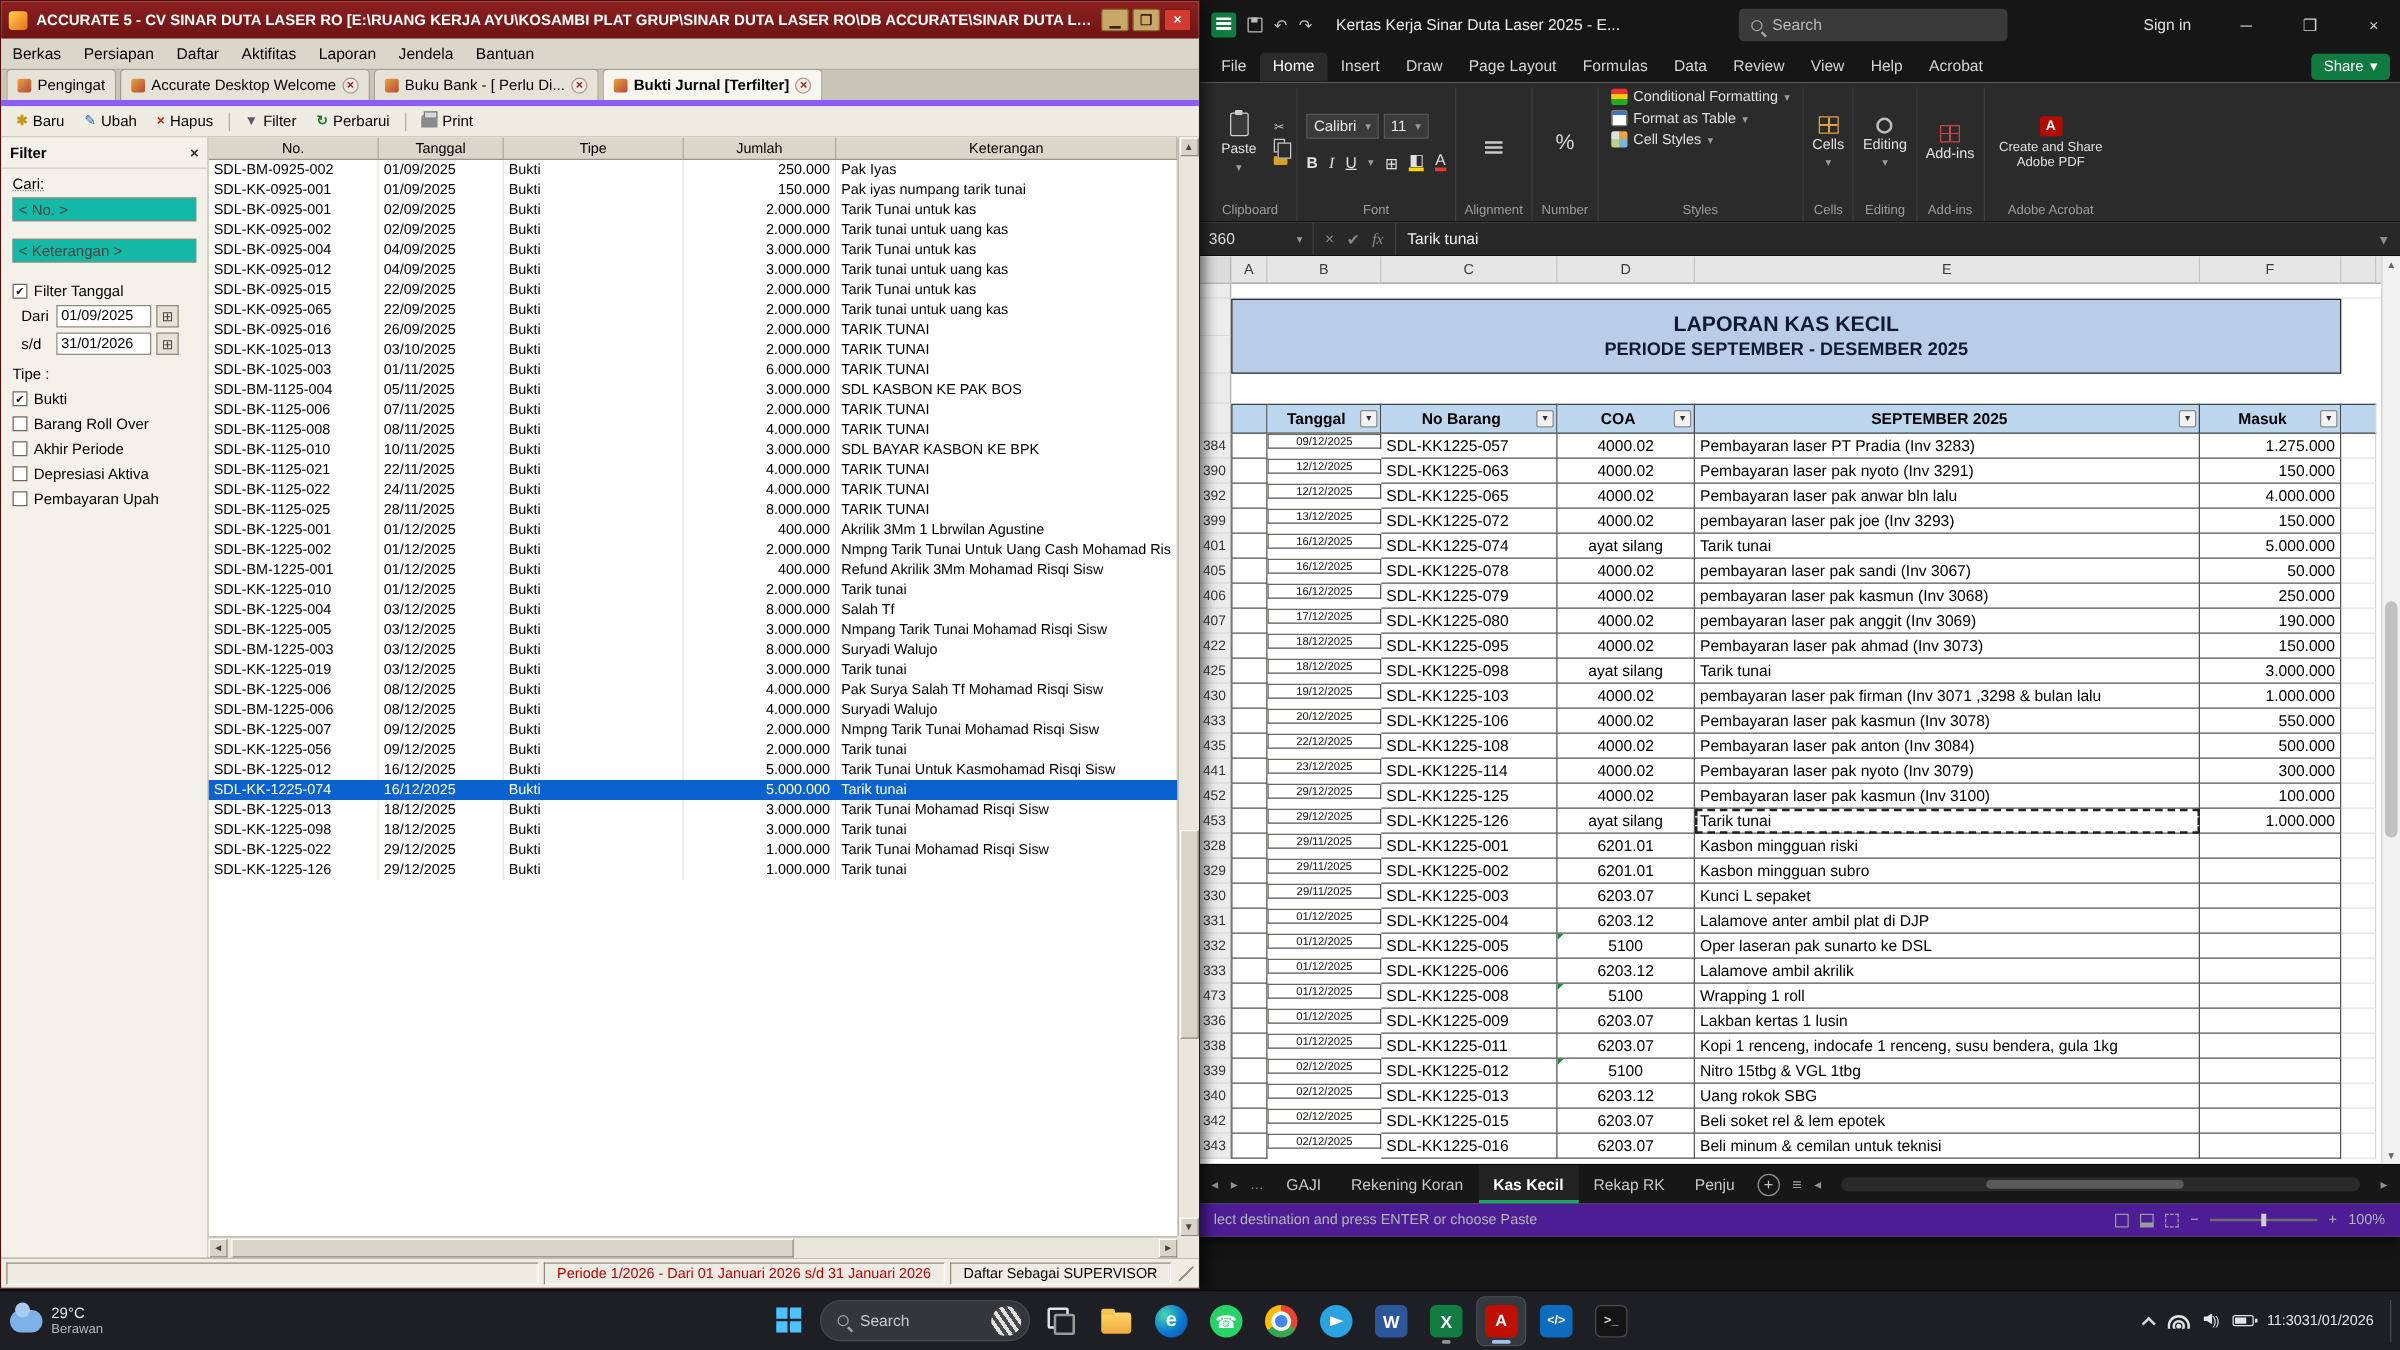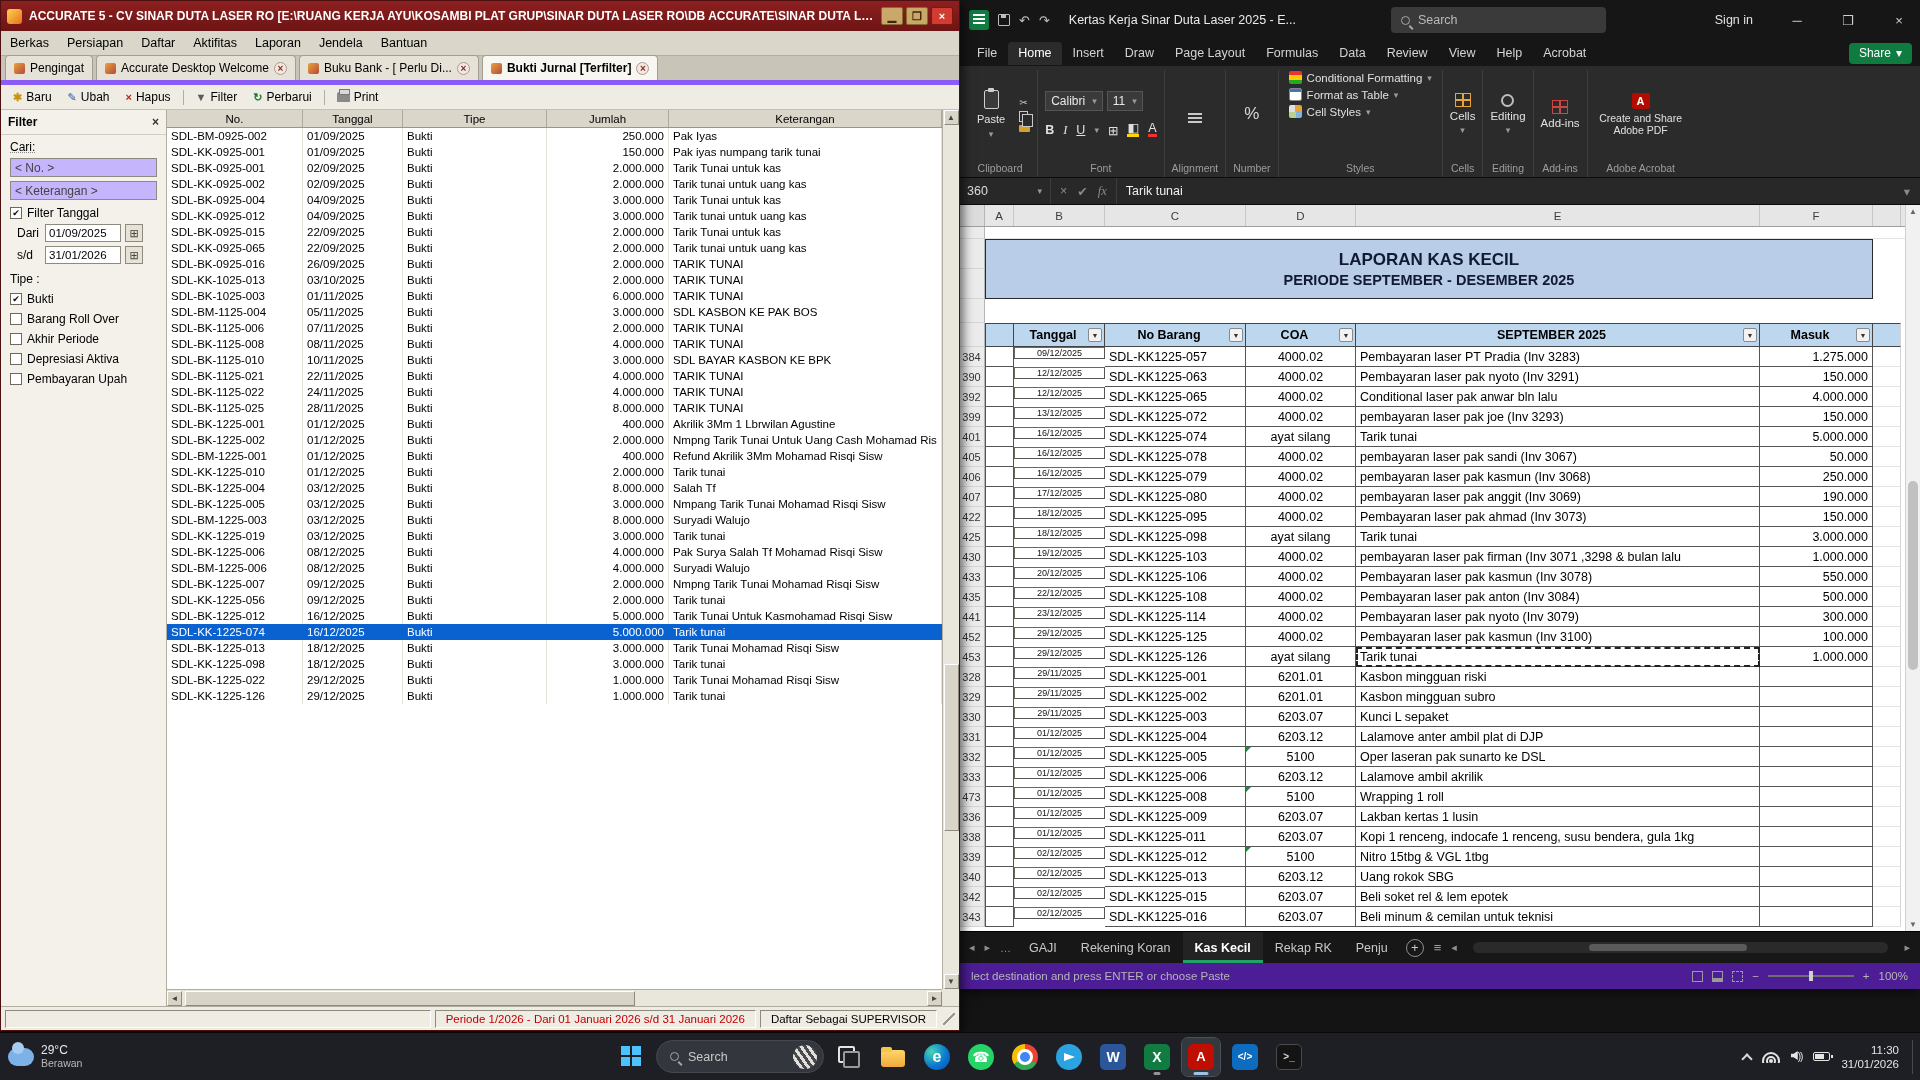--- a/index.html
+++ b/index.html
@@ -31,21 +31,21 @@
 .ic-filter{color:#5c5c5c}
 .ic-refresh{color:#1d7a2c;font-weight:bold}
 .ic-print{width:13px;height:10px;background:#8a8a8a;border-radius:2px 2px 0 0;position:relative}
 .ic-print::after{content:"";position:absolute;left:2px;top:-3px;width:9px;height:4px;background:#d9d9d9;border:1px solid #777}
 .acc-main{flex:1;display:flex;min-height:0}
 .fpanel{width:166px;background:#f3f1ea;border-right:1px solid #b3ada0;font-size:12px;display:flex;flex-direction:column;flex:0 0 auto}
 .fhead{display:flex;justify-content:space-between;align-items:center;padding:5px 7px;font-weight:bold;border-bottom:1px solid #d2cdc0}
 .fhx{font-weight:bold;color:#333;font-size:12px}
 .flabel{margin:5px 9px 0;text-decoration:underline dotted 1px;text-decoration-color:#888}
 .flabel2{margin:8px 9px 0}
-.finput{background:#c4b5fd;border:1px solid #8f8a7e;margin:4px 9px 0;height:19px;font-size:12px;color:#444;padding:1px 4px;display:flex;align-items:center}
+.finput{background:#14b8a6;border:1px solid #8f8a7e;margin:4px 9px 10px;height:19px;font-size:12px;color:#444;padding:1px 4px;display:flex;align-items:center}
 .cbrow{display:flex;align-items:center;gap:5px;margin:6px 9px 0;font-size:12px}
 .cb{width:12px;height:12px;border:1px solid #6d685c;background:#fff;font-size:9px;line-height:10px;text-align:center;color:#111;flex:0 0 auto}
 .daterow{display:flex;align-items:center;gap:4px;margin:4px 6px 0 16px}
 .dlabel{width:24px}
 .dinput{background:#fff;border:1px solid #8f8a7e;height:18px;width:76px;font-size:11.5px;padding:0 3px;display:flex;align-items:center}
 .calbtn{width:18px;height:18px;border:1px solid #8f8a7e;background:#e6e2d6;font-size:11px;display:flex;align-items:center;justify-content:center;color:#444}
 .tarea{flex:1;position:relative;background:#fff;min-width:0;padding-right:17px;display:flex;flex-direction:column}
 .thead{display:flex;height:18px;background:#dad6ca;border-bottom:1px solid #9b968a;font-size:11.5px;flex:0 0 auto}
 .thc{display:flex;align-items:center;justify-content:center;border-right:1px solid #b0aa9e;height:100%;overflow:hidden}
 .c-no{width:136px;flex:0 0 auto}.c-tgl{width:100px;flex:0 0 auto}.c-tipe{width:144px;flex:0 0 auto}.c-jml{width:122px;flex:0 0 auto}.c-ket{flex:1;min-width:0}
@@ -208,21 +208,21 @@
 .wifi{position:relative;width:18px;height:13px;overflow:hidden}
 .wifi .a{position:absolute;border:2px solid #e4e4e4;border-radius:50%;background:transparent}
 .wifi .a1{width:18px;height:18px;left:0;top:2px}
 .wifi .a2{width:10px;height:10px;left:4px;top:6px}
 .wifi .a3{width:4px;height:4px;left:7px;top:9px;background:#e4e4e4;border-width:0}
 .vol{font-size:10px;color:#e4e4e4;letter-spacing:-1px}
 .volbox{width:7px;height:9px;background:#e4e4e4;display:inline-block;clip-path:polygon(0 30%,40% 30%,100% 0,100% 100%,40% 70%,0 70%)}
 .batt{width:17px;height:9px;border:1.5px solid #e4e4e4;border-radius:2px;position:relative}
 .batt::before{content:"";position:absolute;left:1px;top:1px;bottom:1px;width:9px;background:#e4e4e4}
 .batt::after{content:"";position:absolute;right:-4px;top:2px;width:2px;height:3px;background:#e4e4e4}
-.clock{display:flex;flex-direction:column;align-items:flex-end;line-height:14px;font-size:11.5px}
+.clock{display:flex;flex-direction:row;align-items:flex-end;line-height:14px;font-size:11.5px}
 .showdesk{width:4px;height:34px;border-left:1px solid #4a4a4a;margin-left:2px}
 .chev{color:#9a9a9a;font-size:9px}
 </style>
 </head>
 <body>
 
 <div id="acc">
   <div class="acc-title">
     <span class="app-ico"></span>
     <span class="ttl">ACCURATE 5  - CV SINAR DUTA LASER RO   [E:\RUANG KERJA AYU\KOSAMBI PLAT GRUP\SINAR DUTA LASER RO\DB ACCURATE\SINAR DUTA LASER 2025.GDB]</span>
@@ -846,21 +846,21 @@
             <div class="xc ce">Pembayaran laser pak nyoto (Inv 3291)</div>
             <div class="xc cf">150.000</div>
             <div class="xc cg"></div>
           </div>
           <div class="xrow">
             <div class="xc rh">392</div>
             <div class="xc ca"></div>
             <div class="xc cb">12/12/2025</div>
             <div class="xc cc">SDL-KK1225-065</div>
             <div class="xc cd">4000.02</div>
-            <div class="xc ce">Conditional laser pak anwar bln lalu</div>
+            <div class="xc ce">Pembayaran laser pak anwar bln lalu</div>
             <div class="xc cf">4.000.000</div>
             <div class="xc cg"></div>
           </div>
           <div class="xrow">
             <div class="xc rh">399</div>
             <div class="xc ca"></div>
             <div class="xc cb">13/12/2025</div>
             <div class="xc cc">SDL-KK1225-072</div>
             <div class="xc cd">4000.02</div>
             <div class="xc ce">pembayaran laser pak joe (Inv 3293)</div>

